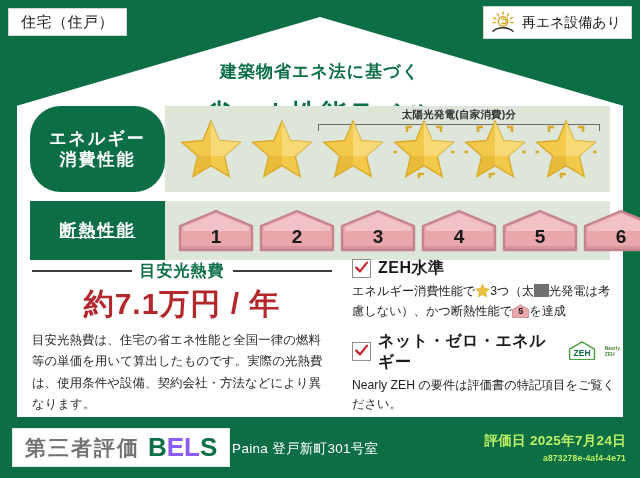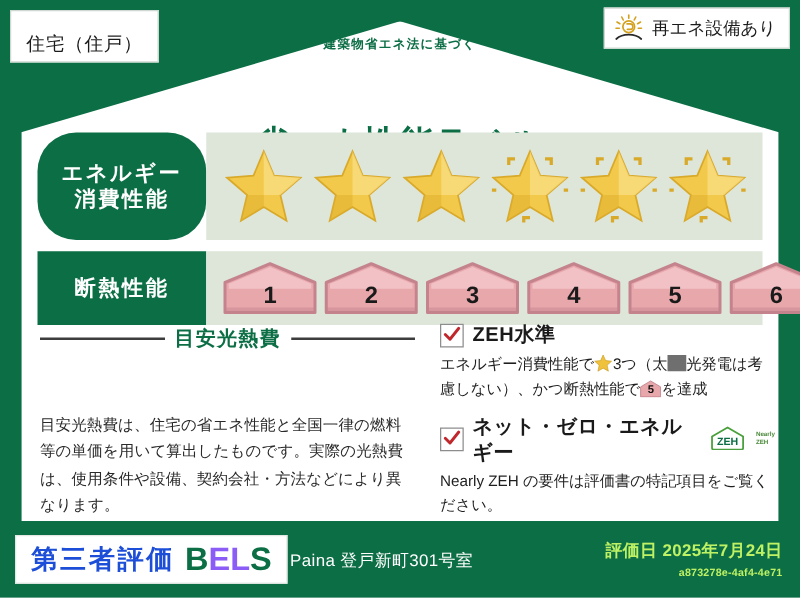--- a/index.html
+++ b/index.html
@@ -20,57 +20,57 @@
   .house-inner{
     position:absolute;left:23px;top:22px;width:594px;height:392px;
     background:#ffffff;
     clip-path:polygon(0% 22.2%, 50% 0%, 100% 22.2%, 100% 100%, 0% 100%);
   }
 
   
   .chip-dwelling{
     position:absolute;left:8px;top:8px;
     background:#ffffff;border:1px solid #cfd8d2;
-    padding:19px 12px 6px 12px;
+    padding:5px 12px 6px 12px;
     font-size:15px;color:#1b1b1b;letter-spacing:.5px;
     line-height:1;
   }
   
   .chip-renew{
     position:absolute;right:8px;top:6px;
     background:#ffffff;border:1px solid #cfd8d2;
     padding:4px 10px 5px 6px;
     display:flex;align-items:center;gap:6px;
     font-size:14px;color:#1b1b1b;line-height:1;
   }
   .sun-icon{width:26px;height:22px;display:block;}
 
   
   .title-sub{
-    position:absolute;left:0;right:0;top:28px;text-align:center;
-    font-size:10px;font-weight:bold;color:#0c6e45;letter-spacing:1px;
+    position:absolute;left:0;right:0;top:60px;text-align:center;
+    font-size:17px;font-weight:bold;color:#0c6e45;letter-spacing:1px;
   }
   .title-main{
     position:absolute;left:0;right:0;top:60px;text-align:center;
     font-size:27px;font-weight:bold;color:#0c6e45;letter-spacing:1.5px;margin-top:36px;
   }
 
   
   .row{position:absolute;display:flex;align-items:stretch;}
   .row-label{
     background:#0c6e45;color:#fff;display:flex;flex-direction:column;
     align-items:center;justify-content:center;
     font-size:17px;font-weight:bold;letter-spacing:2px;line-height:1.25;
   }
   .row-body{background:#dde6d9;flex:1;position:relative;}
 
   #row-energy{left:30px;top:106px;width:580px;height:86px;}
   #row-energy .row-label{width:135px;border-radius:31px;}
   #row-insul{left:30px;top:201px;width:580px;height:59px;}
-  #row-insul .row-label{width:135px;font-size:17px;}
+  #row-insul .row-label{width:135px;font-size:17px;text-decoration:underline;}
 
   
   .stars{position:absolute;left:10px;right:8px;top:0;bottom:0;
     display:flex;align-items:center;justify-content:space-around;}
   .star-wrap{position:relative;width:62px;height:62px;}
   .star-wrap svg{display:block;width:62px;height:62px;}
 
   
   .solar-bracket{
     position:absolute;right:4px;top:3px;width:294px;height:26px;
@@ -135,21 +135,21 @@
   .zeh-logo{width:34px;height:24px;margin-left:3px;}
   .zeh-logo-sub{font-size:5px;color:#4b8b3b;line-height:1.05;margin-left:1px;font-weight:bold;}
 
   
   .footer{position:absolute;left:0;right:0;bottom:0;height:58px;}
   .bels-chip{
     position:absolute;left:12px;top:8px;background:#fff;
     padding:5px 12px 6px 12px;display:flex;align-items:center;gap:8px;
     border:1px solid #e3e8e4;
   }
-  .bels-jp{font-size:21px;font-weight:bold;color:#1d4ed8;letter-spacing:2px;line-height:1;}
+  .bels-jp{font-size:21px;font-weight:bold;color:#737373;letter-spacing:2px;line-height:1;}
   .bels-logo{font-size:26px;font-weight:bold;line-height:1;letter-spacing:0px;}
   .bels-logo .b1{color:#0c6e45;} .bels-logo .b2{color:#8b5cf6;} .bels-logo .b3{color:#0c6e45;}
   .addr{
     position:absolute;left:218px;top:20px;color:#fff;font-size:13.5px;letter-spacing:.3px;
   }
   .addr .room{}
   .eval{
     position:absolute;right:14px;top:12px;text-align:right;color:#bef264;
   }
   .eval .d1{font-size:13.5px;font-weight:bold;letter-spacing:.3px;}
@@ -190,20 +190,26 @@
   <div class="title-sub">建築物省エネ法に基づく</div>
   <div class="title-main">省エネ性能ラベル</div>
 
   <div class="row" id="row-energy">
     <div class="row-label">
       <span>エネルギー</span>
       <span>消費性能</span>
     </div>
     <div class="row-body">
 
+      <div class="solar-bracket">
+        <div class="sb-text">太陽光発電(自家消費)分</div>
+        <div class="sb-line"></div>
+        <div class="sb-tick-l"></div>
+        <div class="sb-tick-r"></div>
+      </div>
 
       <div class="stars" id="stars-container">
           <div class="star-wrap">
             <svg viewBox="0 0 62 62">
       <polygon points="31,3 39.2,22.5 60.4,24.2 44.3,38 49.2,58.6 31,47.6 12.8,58.6 17.7,38 1.6,24.2 22.8,22.5" fill="#f2c94a" stroke="#d9a92a" stroke-width="1.4"></polygon>
       <polygon points="31,3 39.2,22.5 60.4,24.2 44.3,38 49.2,58.6 31,47.6 12.8,58.6 17.7,38 1.6,24.2 22.8,22.5" fill="url(#gl0)" opacity="0"></polygon>
       <path d="M31,3 L39.2,22.5 L60.4,24.2 L44.3,38 L31,38 Z" fill="#f8dd84" opacity="0.75"></path>
       <path d="M31,47.6 L12.8,58.6 L17.7,38 L31,38 Z" fill="#e0ae2e" opacity="0.55"></path>
 
     </svg>
@@ -334,20 +340,21 @@
           </div>
         </div>
     </div>
   </div>
 
   <div class="cost-head">
     <span class="hr"></span>
     <span class="ct">目安光熱費</span>
     <span class="hr"></span>
   </div>
+  <div class="cost-value">約7.1万円 / 年</div>
   <div class="cost-note">目安光熱費は、住宅の省エネ性能と全国一律の燃料等の単価を用いて算出したものです。実際の光熱費は、使用条件や設備、契約会社・方法などにより異なります。</div>
 
   <div class="zeh-block">
 
     <div class="zeh-line">
       <span class="chkbox">
         <svg viewBox="0 0 15 15">
             <path d="M2.2 7.6 L6 11.4 L13 2.6" fill="none" stroke="#c0272d" stroke-width="2.3" stroke-linecap="round" stroke-linejoin="round"></path>
           </svg>
       </span>

